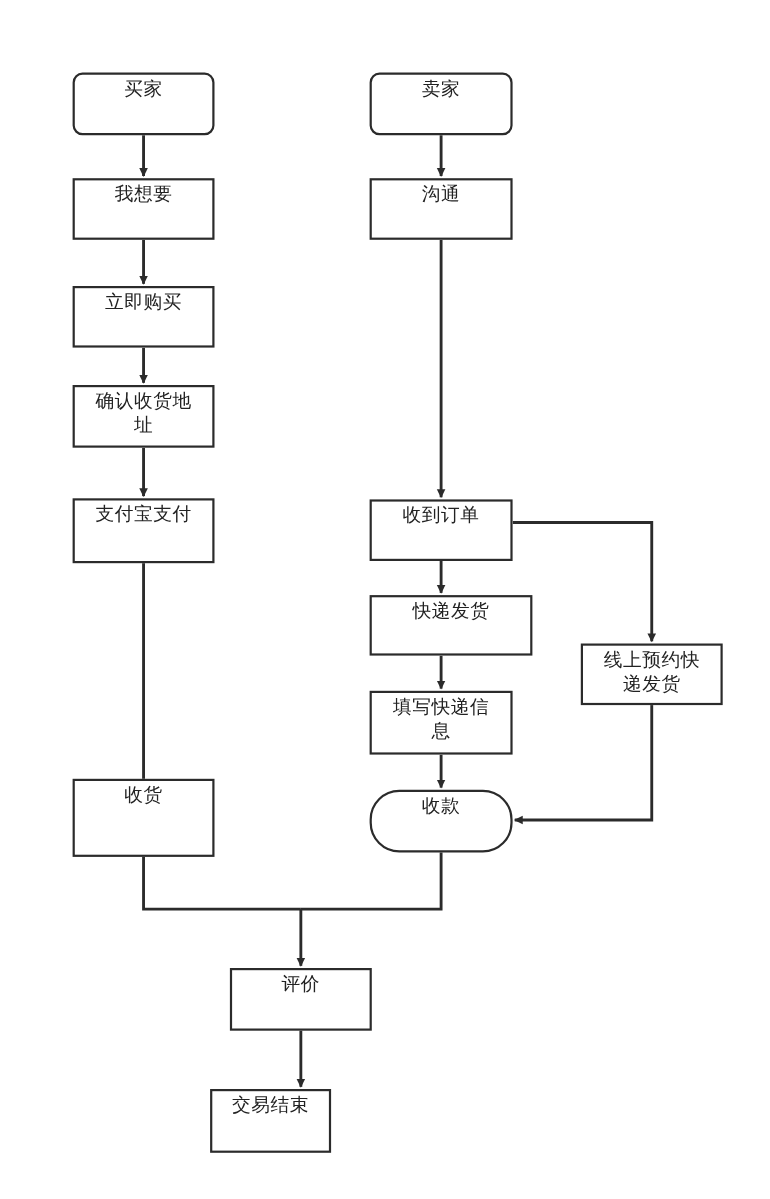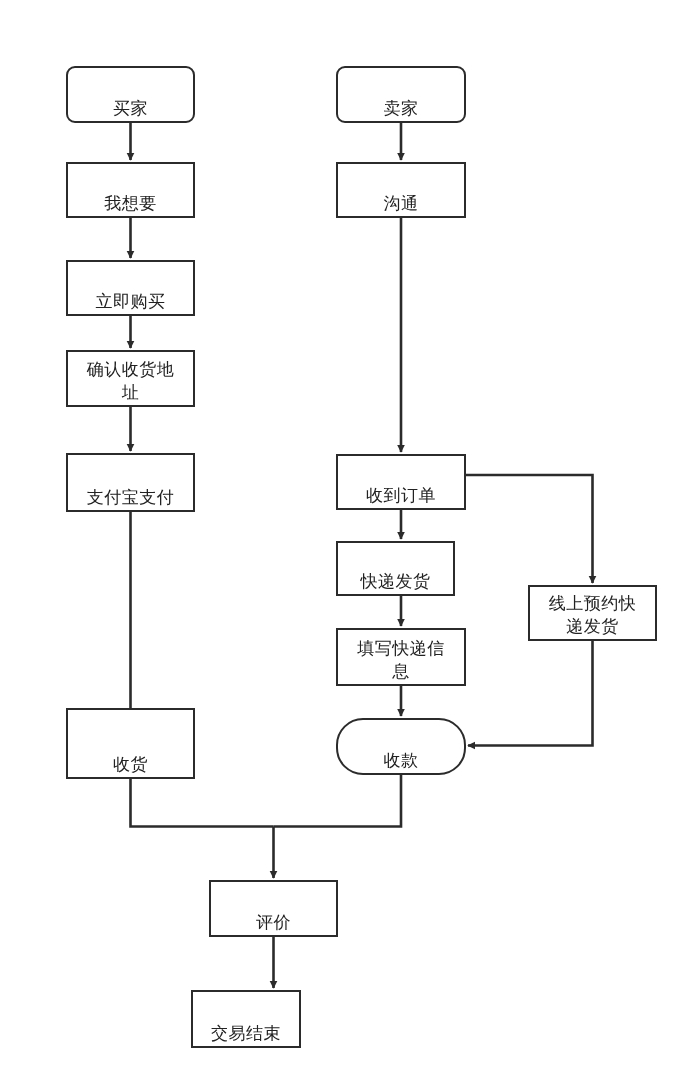--- a/index.html
+++ b/index.html
@@ -25,21 +25,21 @@
     width: 700px;
     height: 1090px;
     pointer-events: none;
   }
   .node {
     position: absolute;
     box-sizing: border-box;
     background: #ffffff;
     border: 2px solid #2b2b2b;
     display: flex;
-    align-items: flex-end;
+    align-items: flex-start;
     justify-content: center;
     text-align: center;
     color: #222222;
     font-size: 17px;
     line-height: 1.32;
     letter-spacing: 0.5px;
     padding: 2px 6px;
     z-index: 2;
   }
   .node.rounded {
@@ -118,21 +118,21 @@
   </div>
 
   <div class="node" style="left:336px; top:162px; width:130px; height:56px;">
     <span class="label">沟通</span>
   </div>
 
   <div class="node" style="left:336px; top:454px; width:130px; height:56px;">
     <span class="label">收到订单</span>
   </div>
 
-  <div class="node" style="left:336px; top:541px; width:119px; height:55px;">
+  <div class="node" style="left:336px; top:541px; width:148px; height:55px;">
     <span class="label">快递发货</span>
   </div>
 
   <div class="node" style="left:336px; top:628px; width:130px; height:58px;">
     <span class="label">填写快递信
 息</span>
   </div>
 
   <div class="node" style="left:336px; top:718px; width:130px; height:57px;border-radius:27px;">
     <span class="label">收款</span>

